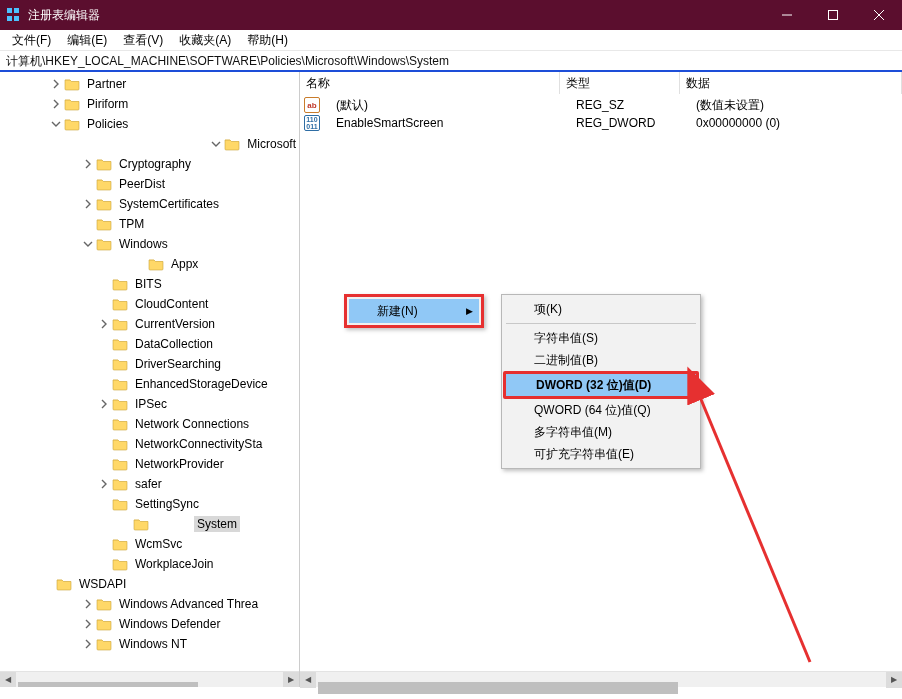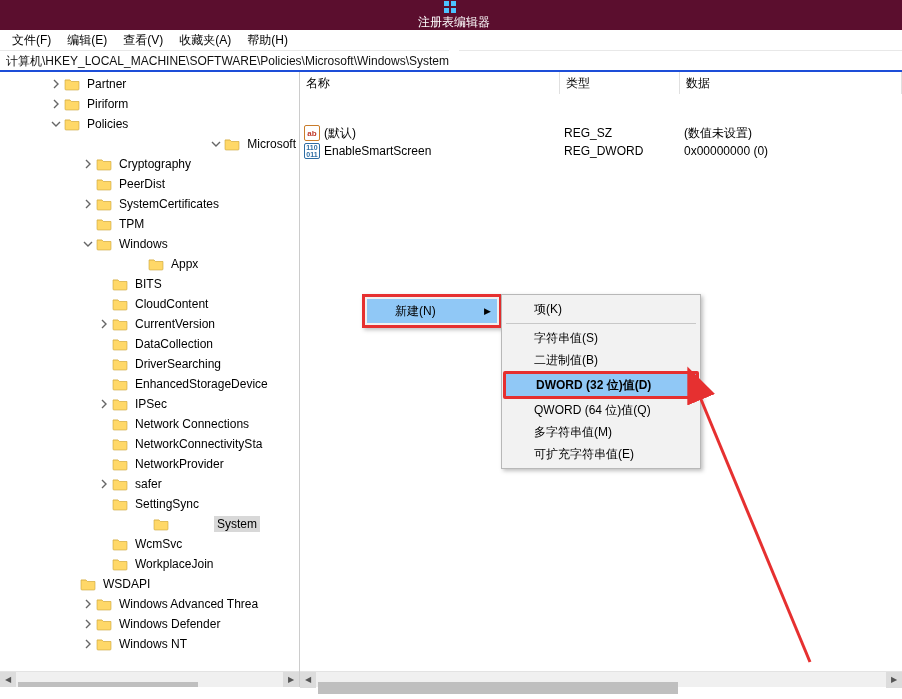--- a/index.html
+++ b/index.html
@@ -1,19 +1,19 @@
 <!DOCTYPE html>
 <html><head>
 <meta charset="utf-8">
 <style>
   * { box-sizing: border-box; margin: 0; padding: 0; font-family: "Segoe UI", "Microsoft YaHei", sans-serif; font-size: 12px; }
   body { width: 902px; height: 699px; overflow: hidden; background: #fff; user-select: none; }
 
   
-  .titlebar { height: 30px; background: #5b0e2e; color: #fff; display: flex; align-items: center; padding-left: 6px; flex-direction: column; }
+  .titlebar { height: 30px; background: #5b0e2e; color: #fff; display: flex; align-items: center; padding-left: 6px; }
   .titlebar .icon { width: 16px; height: 16px; display: flex; flex-wrap: wrap; margin-right: 6px; }
   .titlebar .icon span { width: 5px; height: 5px; background: #4cc2ff; margin: 1px; display: block; }
   .titlebar .title { flex: 1; }
   .titlebar .wbtn { width: 46px; height: 30px; display: flex; align-items: center; justify-content: center; color: #fff; }
   .titlebar .wbtn svg { width: 10px; height: 10px; }
 
   
   .menubar { height: 21px; background: #fff; display: flex; align-items: center; padding: 0 4px; border-bottom: 1px solid #e8e8e8; }
   .menubar .mitem { padding: 2px 8px; cursor: default; }
 
@@ -35,28 +35,28 @@
   .trow .label { padding: 1px 3px; }
   .trow.selected .label { background: #d8d8d8; }
 
   
   .hscroll { height: 16px; background: #f0f0f0; display: flex; align-items: center; border-top:1px solid #e3e3e3;}
   .hscroll .arrow { width: 16px; height: 16px; background: #dcdcdc; display:flex; align-items:center; justify-content:center; font-size:8px; color:#555;}
   .hscroll .track { flex: 1; position: relative; }
   .hscroll .thumb { position:absolute; height:12px; top:2px; background:#bfbfbf; }
 
   
-  .listwrap { flex: 1; display: flex; flex-direction: column; position: relative; gap: 28px; }
+  .listwrap { flex: 1; display: flex; flex-direction: column; position: relative; }
   .listhead { display: flex; height: 22px; align-items: stretch; }
   .listhead .col { border-right: 1px solid #e0e0e0; padding: 3px 6px; background: #fff; }
   .listbody { flex: 1; padding-top: 2px; }
   .lrow { display: flex; height: 18px; align-items: center; padding-left: 4px; }
-  .lrow .vicon { width: 16px; height: 16px; margin-right: 4px; display:flex; align-items:flex-start; justify-content:center; }
+  .lrow .vicon { width: 16px; height: 16px; margin-right: 16px; display:flex; align-items:flex-start; justify-content:center; }
   .lrow .cell { overflow: hidden; text-overflow: ellipsis; white-space: nowrap; }
-  .ctx1 { position: absolute; left: 362px; top: 222px; width: 140px; background: #f0f0f0; border: 3px solid #e63030; padding: 2px; box-shadow: 2px 2px 4px rgba(0,0,0,0.25); }
+  .ctx1 { position: absolute; left: 344px; top: 222px; width: 140px; background: #f0f0f0; border: 3px solid #e63030; padding: 2px; box-shadow: 2px 2px 4px rgba(0,0,0,0.25); }
   .ctx1 .citem { height: 24px; display: flex; align-items: center; padding: 0 20px 0 28px; background: #90c8f6; position: relative; }
   .ctx1 .citem .arrow { position: absolute; right: 6px; font-size: 9px; }
 
   .ctx2 { position: absolute; left: 501px; top: 222px; width: 200px; background: #f2f2f2; border: 1px solid #b8b8b8; padding: 3px 2px; box-shadow: 2px 2px 4px rgba(0,0,0,0.25); }
   .ctx2 .citem { height: 22px; display: flex; align-items: center; padding: 0 8px 0 30px; position: relative; }
   .csep { height: 1px; background: #c8c8c8; margin: 3px 2px; }
   .ctx2 .citem.hl { background: #90c8f6; }
   .ctx2 .hlbox { border: 3px solid #e63030; border-radius:2px; margin: 0 -1px; font-weight: bold; }
 
   
@@ -408,21 +408,21 @@
               <span class="folder">
                 <svg viewBox="0 0 16 14">
                   <path d="M1 3 h5 l1.5 1.5 H15 V12 a1 1 0 0 1 -1 1 H2 a1 1 0 0 1 -1 -1 Z" fill="#ffd868" stroke="#c9a43a" stroke-width="0.6"></path>
                   <path d="M1 3 h5 l1.5 1.5 H15" fill="none" stroke="#e0b84e" stroke-width="0.5"></path>
                 </svg>
               </span>
               <span class="label">SettingSync</span>
             </div>
           </li>
           <li>
-            <div class="trow selected" style="padding-left: 96px; gap: 41px;">
+            <div class="trow selected" style="padding-left: 76px; gap: 41px;">
               <span class="tw"></span>
               <span class="folder">
                 <svg viewBox="0 0 16 14">
                   <path d="M1 3 h5 l1.5 1.5 H15 V12 a1 1 0 0 1 -1 1 H2 a1 1 0 0 1 -1 -1 Z" fill="#ffd868" stroke="#c9a43a" stroke-width="0.6"></path>
                   <path d="M1 3 h5 l1.5 1.5 H15" fill="none" stroke="#e0b84e" stroke-width="0.5"></path>
                 </svg>
               </span>
               <span class="label">System</span>
             </div>
           </li>
@@ -444,21 +444,21 @@
               <span class="folder">
                 <svg viewBox="0 0 16 14">
                   <path d="M1 3 h5 l1.5 1.5 H15 V12 a1 1 0 0 1 -1 1 H2 a1 1 0 0 1 -1 -1 Z" fill="#ffd868" stroke="#c9a43a" stroke-width="0.6"></path>
                   <path d="M1 3 h5 l1.5 1.5 H15" fill="none" stroke="#e0b84e" stroke-width="0.5"></path>
                 </svg>
               </span>
               <span class="label">WorkplaceJoin</span>
             </div>
           </li>
           <li>
-            <div class="trow" style="padding-left: 64px;">
+            <div class="trow" style="padding-left: 40px;">
               <span class="tw"></span>
               <span class="folder">
                 <svg viewBox="0 0 16 14">
                   <path d="M1 3 h5 l1.5 1.5 H15 V12 a1 1 0 0 1 -1 1 H2 a1 1 0 0 1 -1 -1 Z" fill="#ffd868" stroke="#c9a43a" stroke-width="0.6"></path>
                   <path d="M1 3 h5 l1.5 1.5 H15" fill="none" stroke="#e0b84e" stroke-width="0.5"></path>
                 </svg>
               </span>
               <span class="label">WSDAPI</span>
             </div>
           </li>

